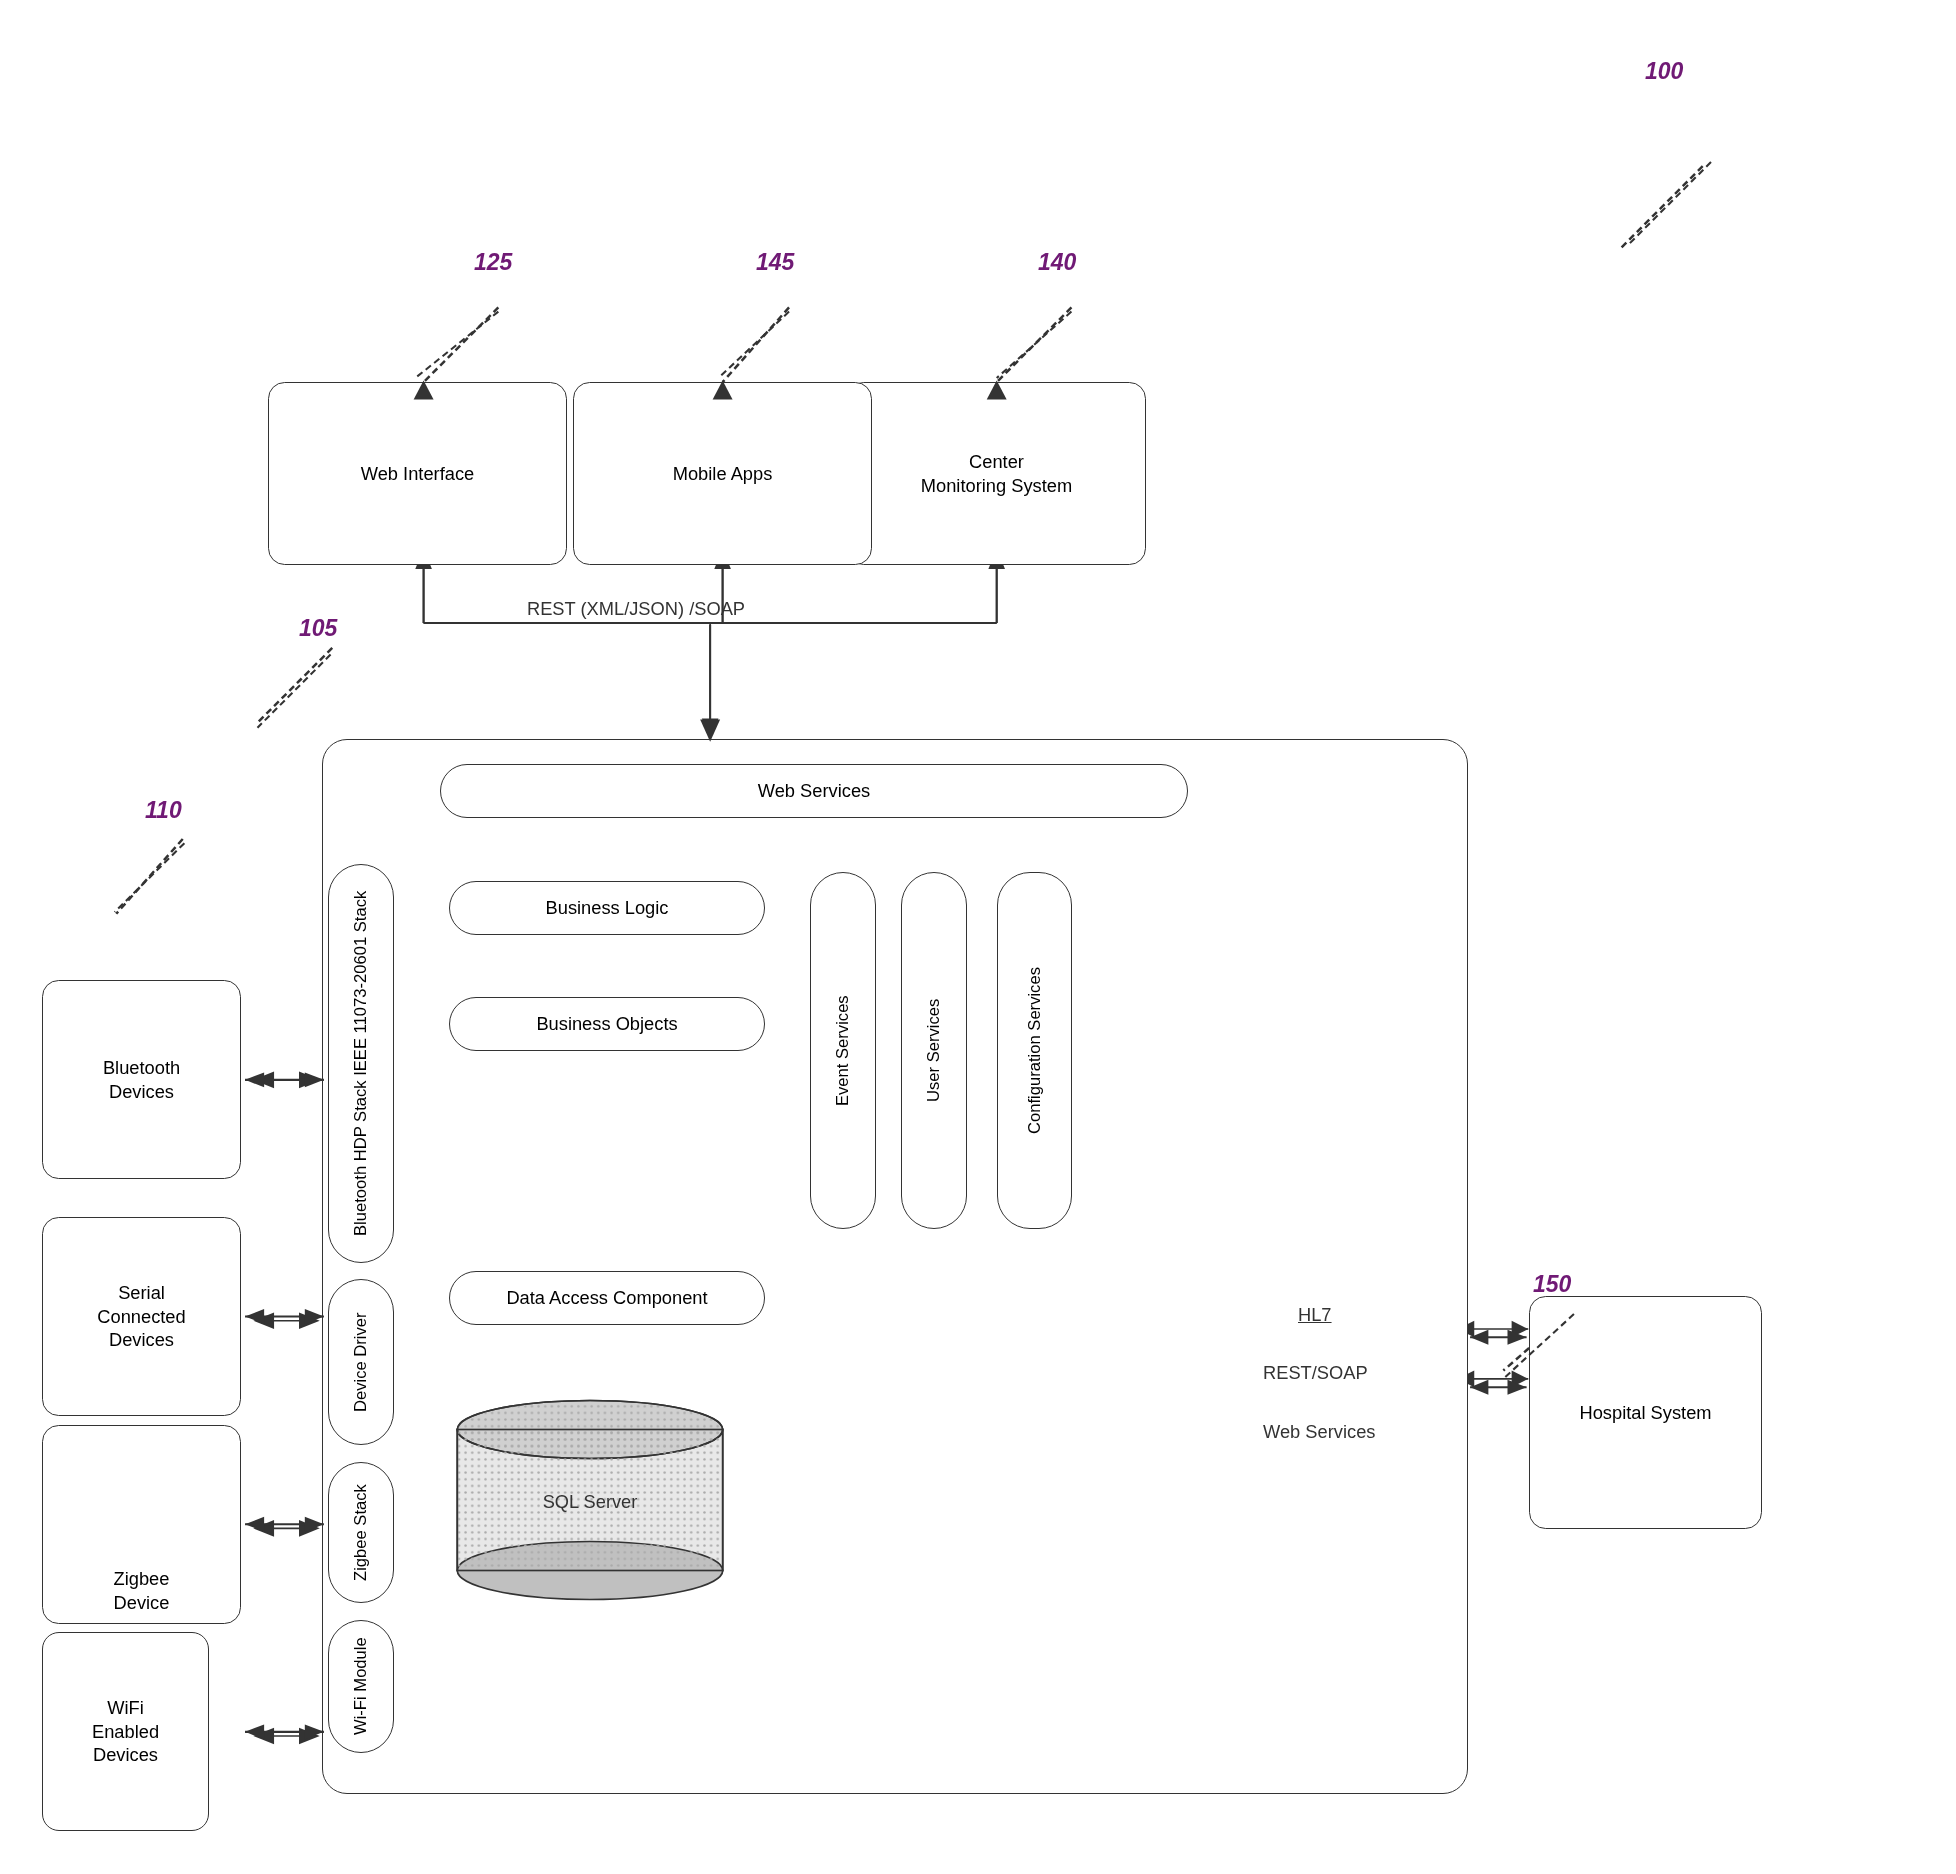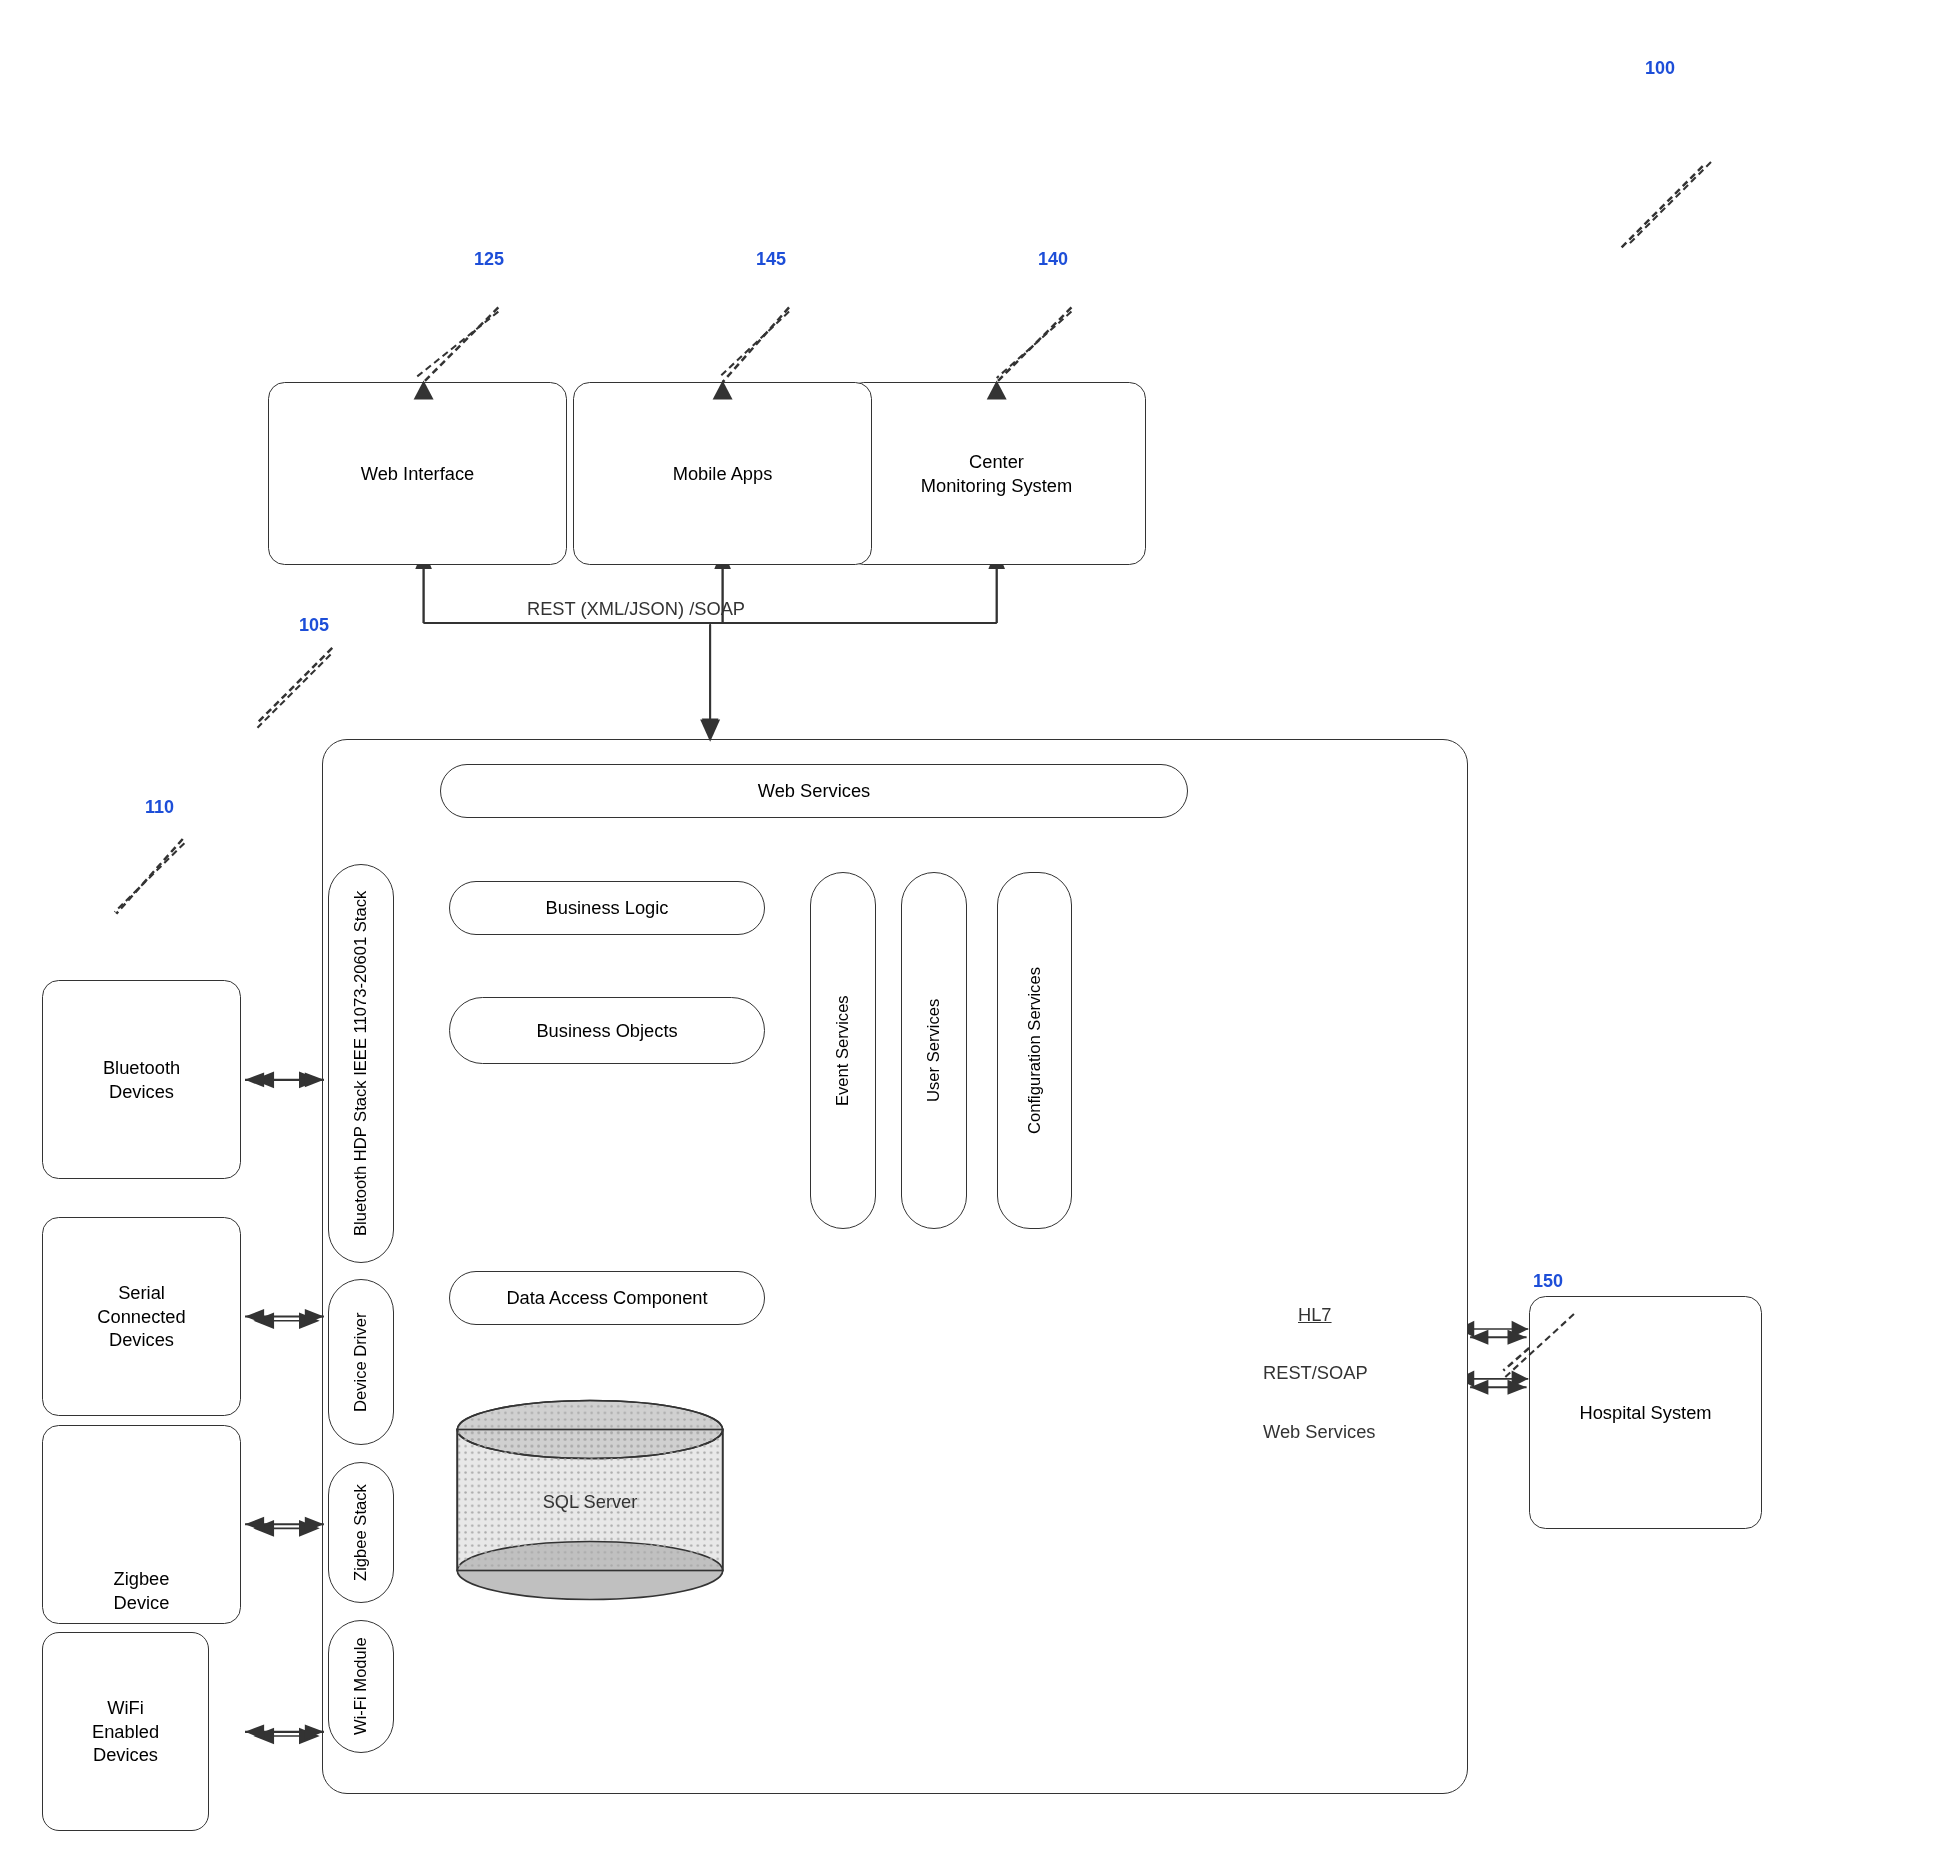--- a/index.html
+++ b/index.html
@@ -69,23 +69,24 @@
     .main-container {
       position: absolute;
       border: 1.7px solid #333;
       border-radius: 25px;
       background: #fff;
     }
 
     
     .ref-num {
       position: absolute;
-      font-size: 18px;
+      font-size: 23px;
       font-weight: bold;
-      color: #1d4ed8;
+      color: #701a75;
+      font-style: italic;
     }
 
     
     .arrows-svg {
       position: absolute;
       top: 0; left: 0;
       width: 1956px;
       height: 1874px;
       pointer-events: none;
     }
@@ -216,21 +217,21 @@
 
   <div class="vpill" style="top:1620px; left:328px; width:66px; height:133px;">
     <span>Wi-Fi
 Module</span>
   </div>
 
   <div class="pill" style="top:881px; left:449px; width:316px; height:54px;">
     <span>Business Logic</span>
   </div>
 
-  <div class="pill" style="top:997px; left:449px; width:316px; height:67px;">
+  <div class="pill" style="top:997px; left:449px; width:316px; height:54px;">
     <span>Business Objects</span>
   </div>
 
   <div class="pill" style="top:1271px; left:449px; width:316px; height:54px;">
     <span>Data Access Component</span>
   </div>
 
   <div class="vpill" style="top:872px; left:810px; width:66px; height:357px;">
     <span>Event Services</span>
   </div>

